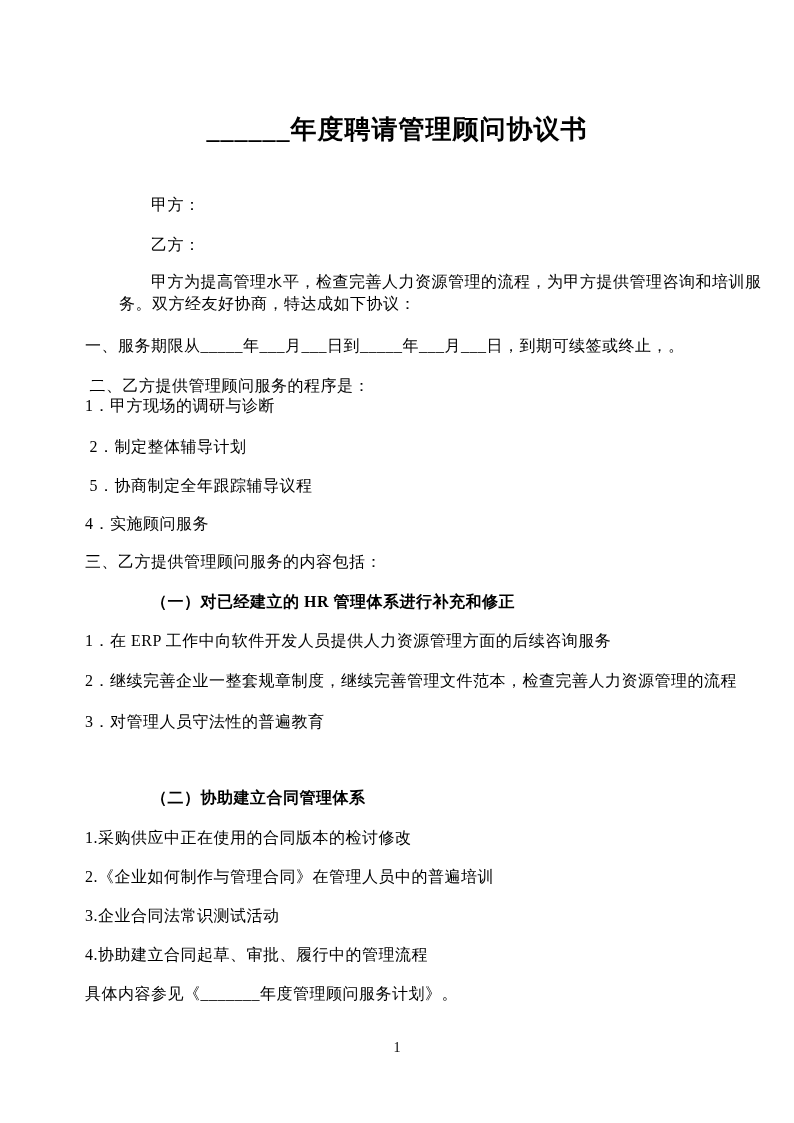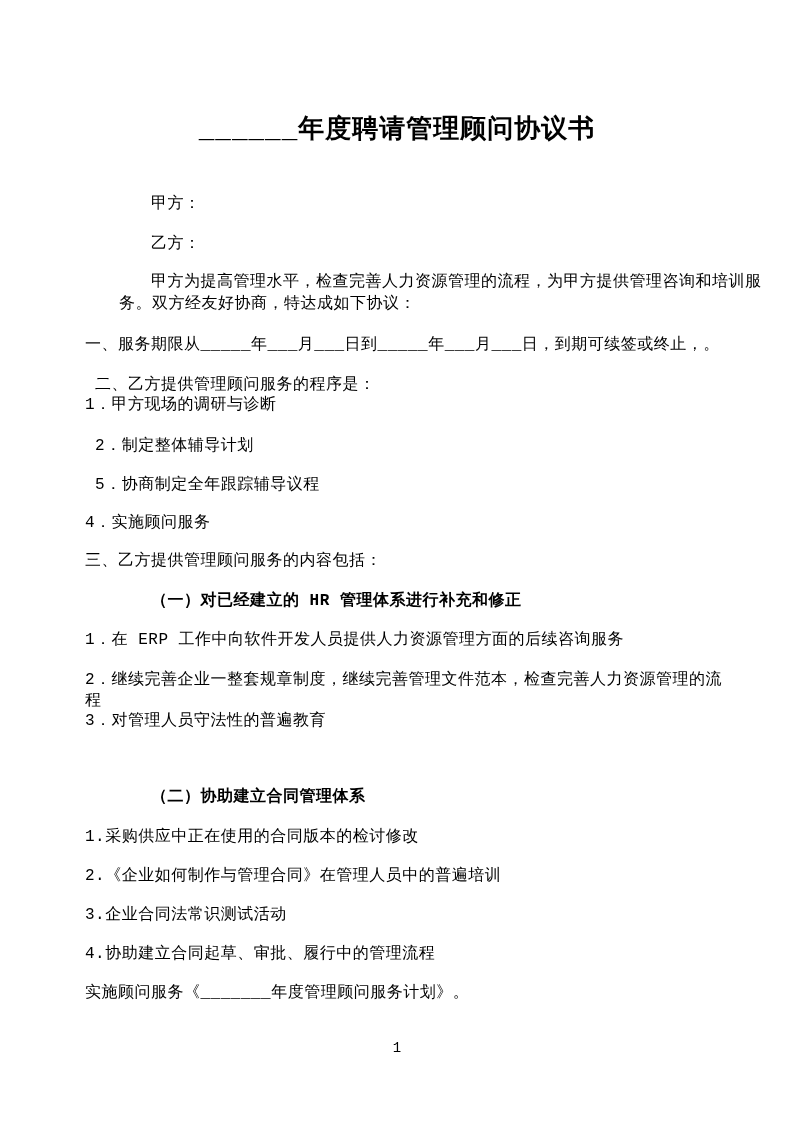--- a/index.html
+++ b/index.html
@@ -5,21 +5,21 @@
   html, body {
     margin: 0;
     padding: 0;
     background: #ffffff;
   }
   .page {
     position: relative;
     width: 794px;
     height: 1123px;
     background: #ffffff;
-    font-family: Liberation Mono, monospace;
+    font-family: Liberation Serif, serif;
     color: #000000;
     overflow: hidden;
   }
   .doc-title {
     position: absolute;
     top: 113px;
     left: 0;
     width: 794px;
     margin: 0;
     text-align: center;
@@ -99,17 +99,17 @@
   <p class="line bold indent2" style="top:787px">（二）协助建立合同管理体系</p>
 
   <p class="line" style="top:827px">1.采购供应中正在使用的合同版本的检讨修改</p>
 
   <p class="line" style="top:866px">2.《企业如何制作与管理合同》在管理人员中的普遍培训</p>
 
   <p class="line" style="top:905px">3.企业合同法常识测试活动</p>
 
   <p class="line" style="top:944px">4.协助建立合同起草、审批、履行中的管理流程</p>
 
-  <p class="line" style="top:983px">实施顾问服务《_______年度管理顾问服务计划》。</p>
+  <p class="line" style="top:983px">具体内容参见《_______年度管理顾问服务计划》。</p>
 
   <p class="page-footer">1</p>
 
 </div>
 
 </body></html>

